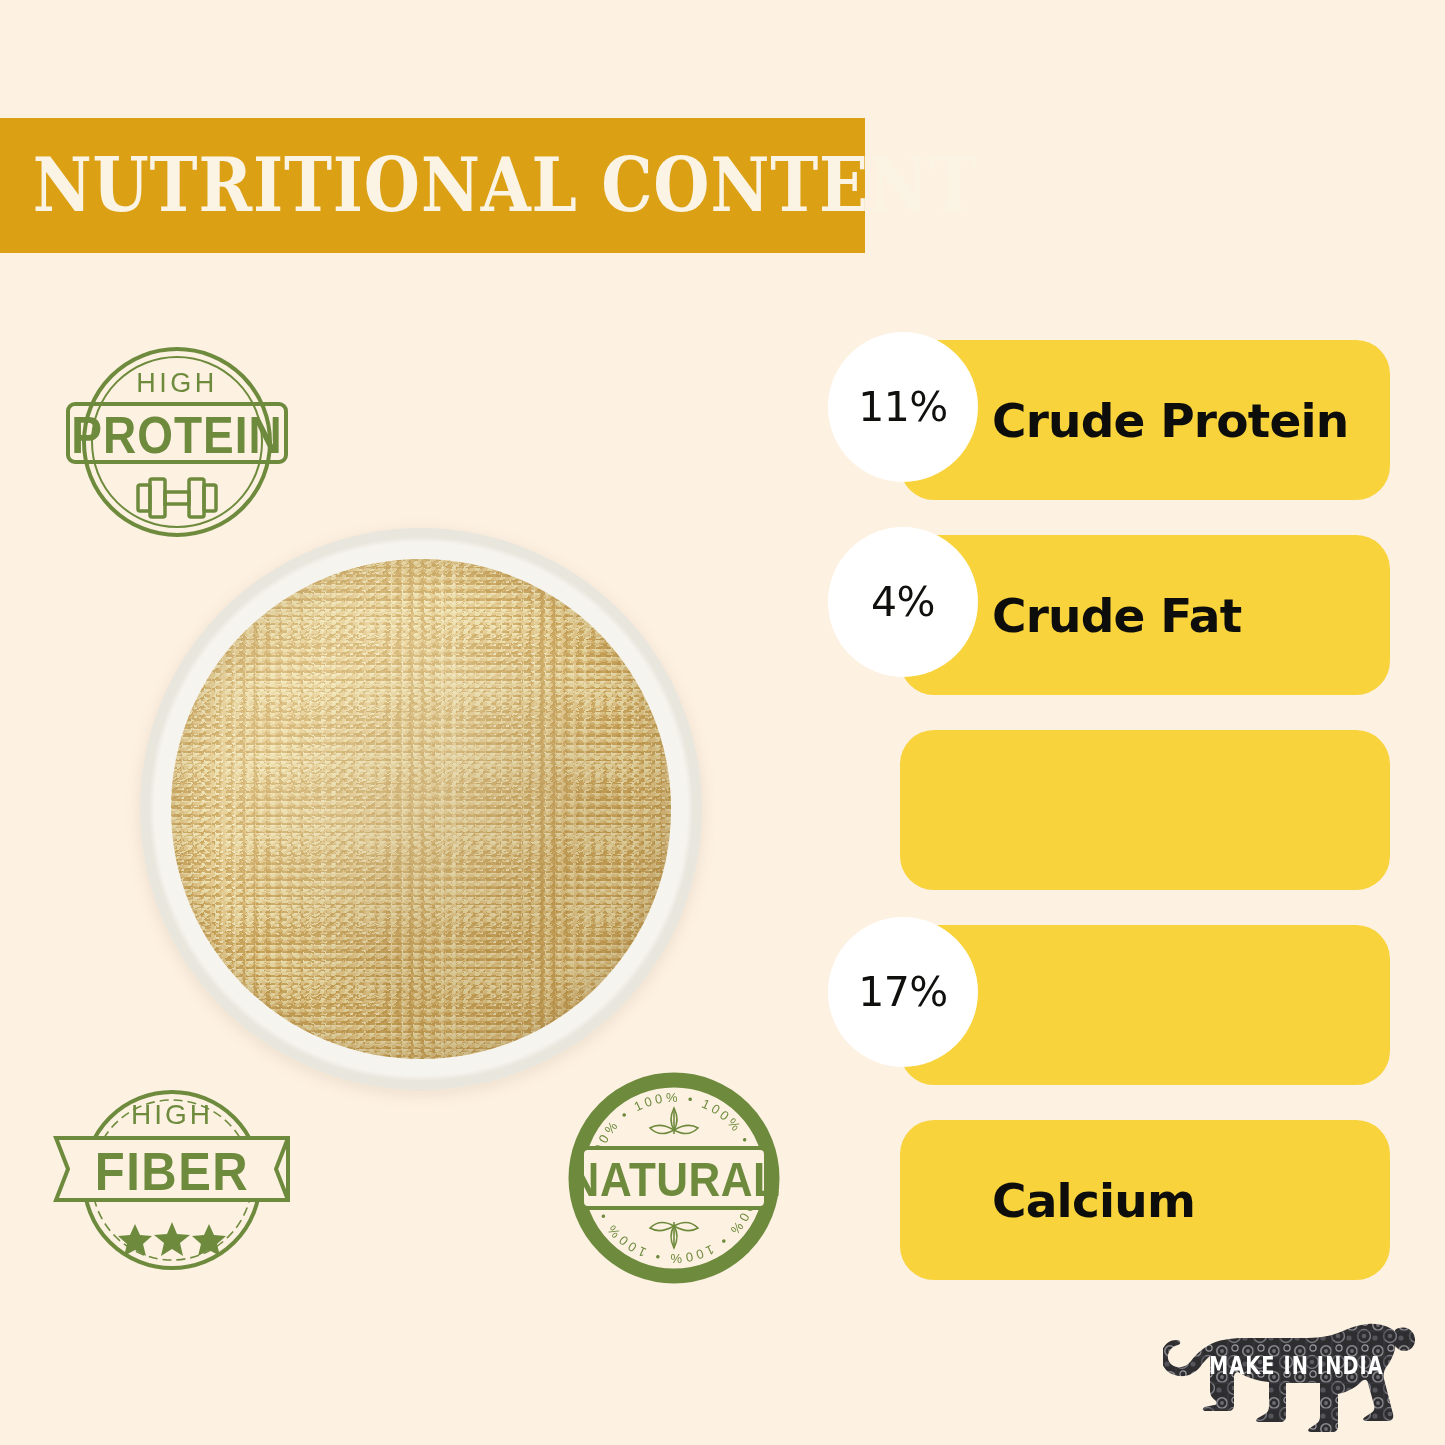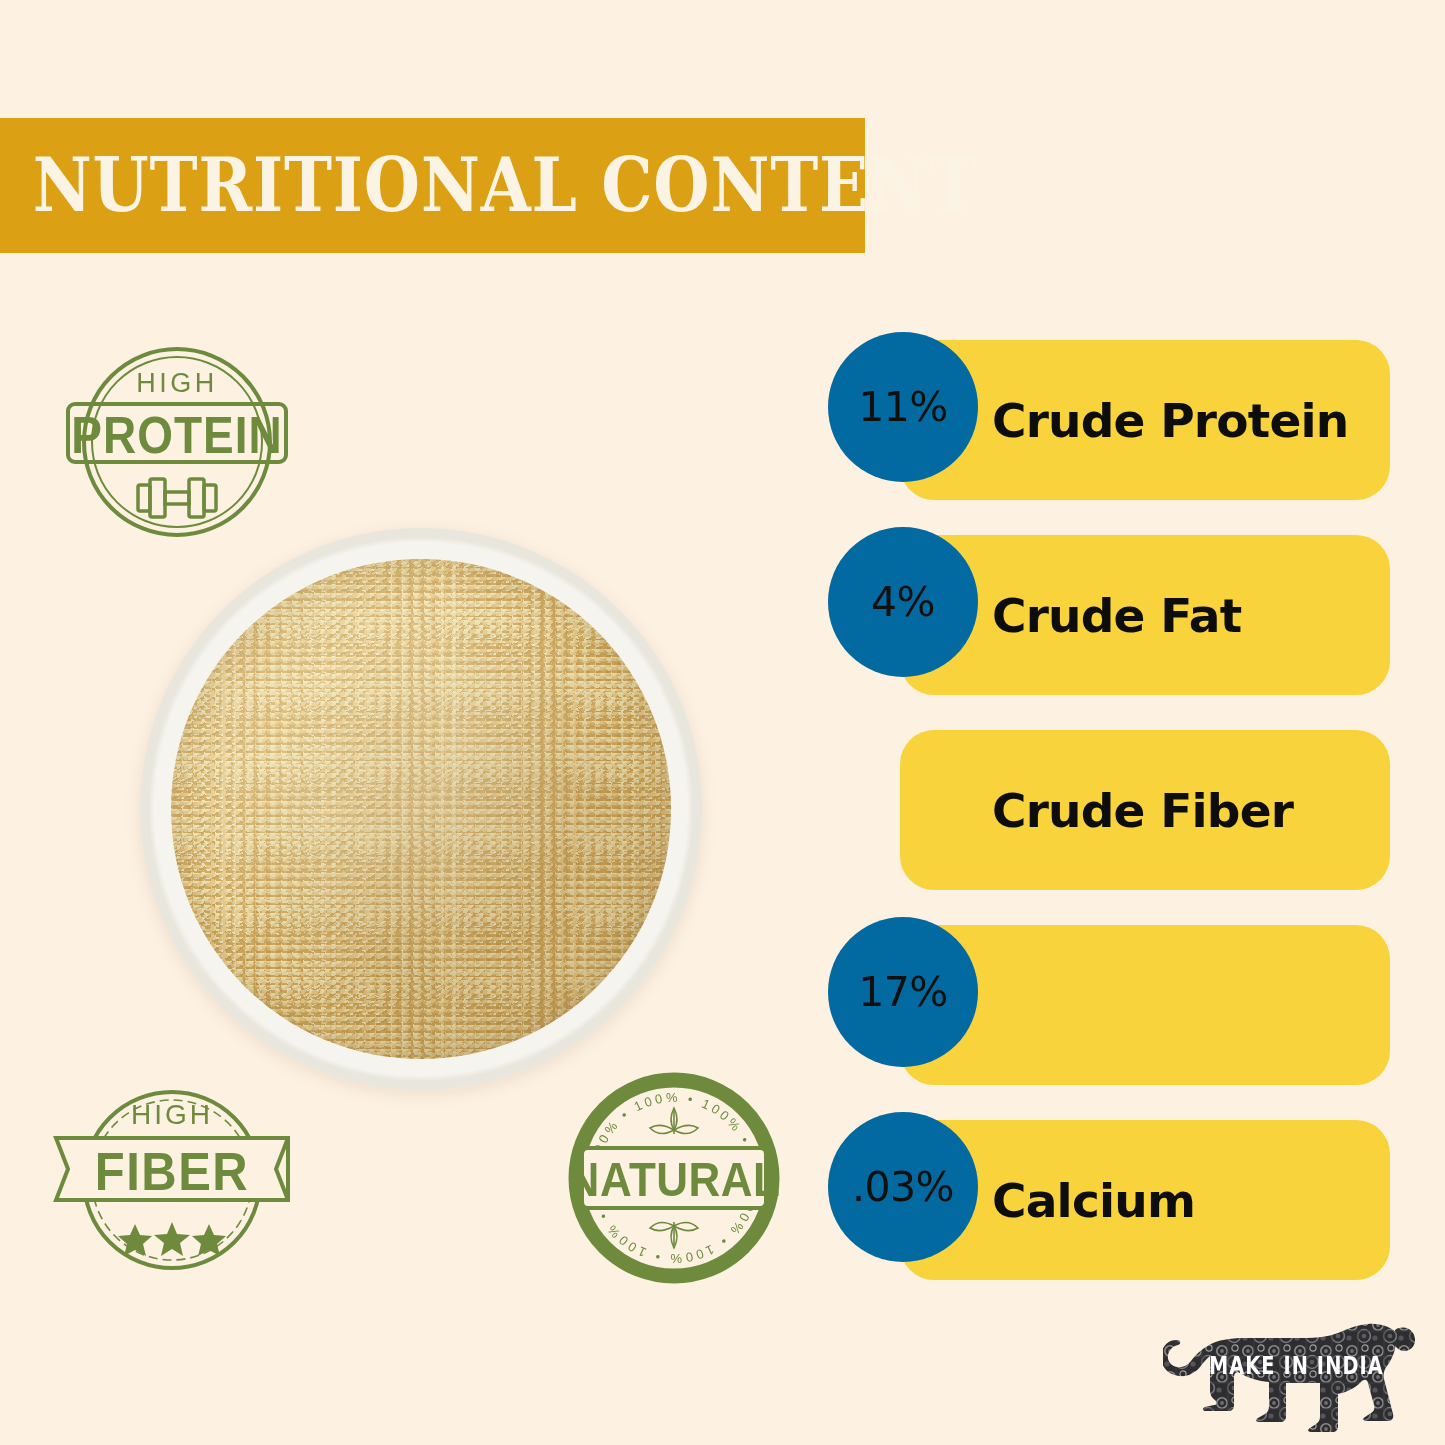--- a/index.html
+++ b/index.html
@@ -93,21 +93,21 @@
 
   
   .rows{position:absolute;left:0;top:0;width:1445px;height:1445px;}
   .row{position:absolute;left:900px;width:490px;height:160px;}
   .row .pill{
     position:absolute;left:0;top:0;width:490px;height:160px;
     background:#F8D33C;border-radius:34px;
   }
   .row .circle{
     position:absolute;left:-72px;top:-8px;width:150px;height:150px;
-    border-radius:50%;background:#0369a1;
+    border-radius:50%;background:#ffffff;
     display:flex;align-items:center;justify-content:center;
   }
   .row .value{
     font-family:"DejaVu Sans", sans-serif;
     font-size:41px;font-weight:400;color:#10100E;
     letter-spacing:-0.5px;white-space:nowrap;
   }
   .row .label{
     position:absolute;left:92px;top:0;height:160px;
     display:flex;align-items:center;
@@ -217,35 +217,31 @@
     <div class="row" style="top:535px;">
       <div class="pill"></div>
       <div class="circle">
         <span class="value">4%</span>
       </div>
       <div class="label">Crude Fat</div>
     </div>
 
     <div class="row" style="top:730px;">
       <div class="pill"></div>
-      <div class="label">Crude Fiber</div>
     </div>
 
     <div class="row" style="top:925px;">
       <div class="pill"></div>
       <div class="circle">
         <span class="value">17%</span>
       </div>
     </div>
 
     <div class="row" style="top:1120px;">
       <div class="pill"></div>
-      <div class="circle">
-        <span class="value">.03%</span>
-      </div>
       <div class="label">Calcium</div>
     </div>
 
   </div>
 
   <div class="mii">
     <svg width="268" height="120" viewBox="0 0 268 120">
       <defs>
         <pattern id="gears" width="26" height="26" patternUnits="userSpaceOnUse">
           <rect width="26" height="26" fill="#2E2E30"></rect>

